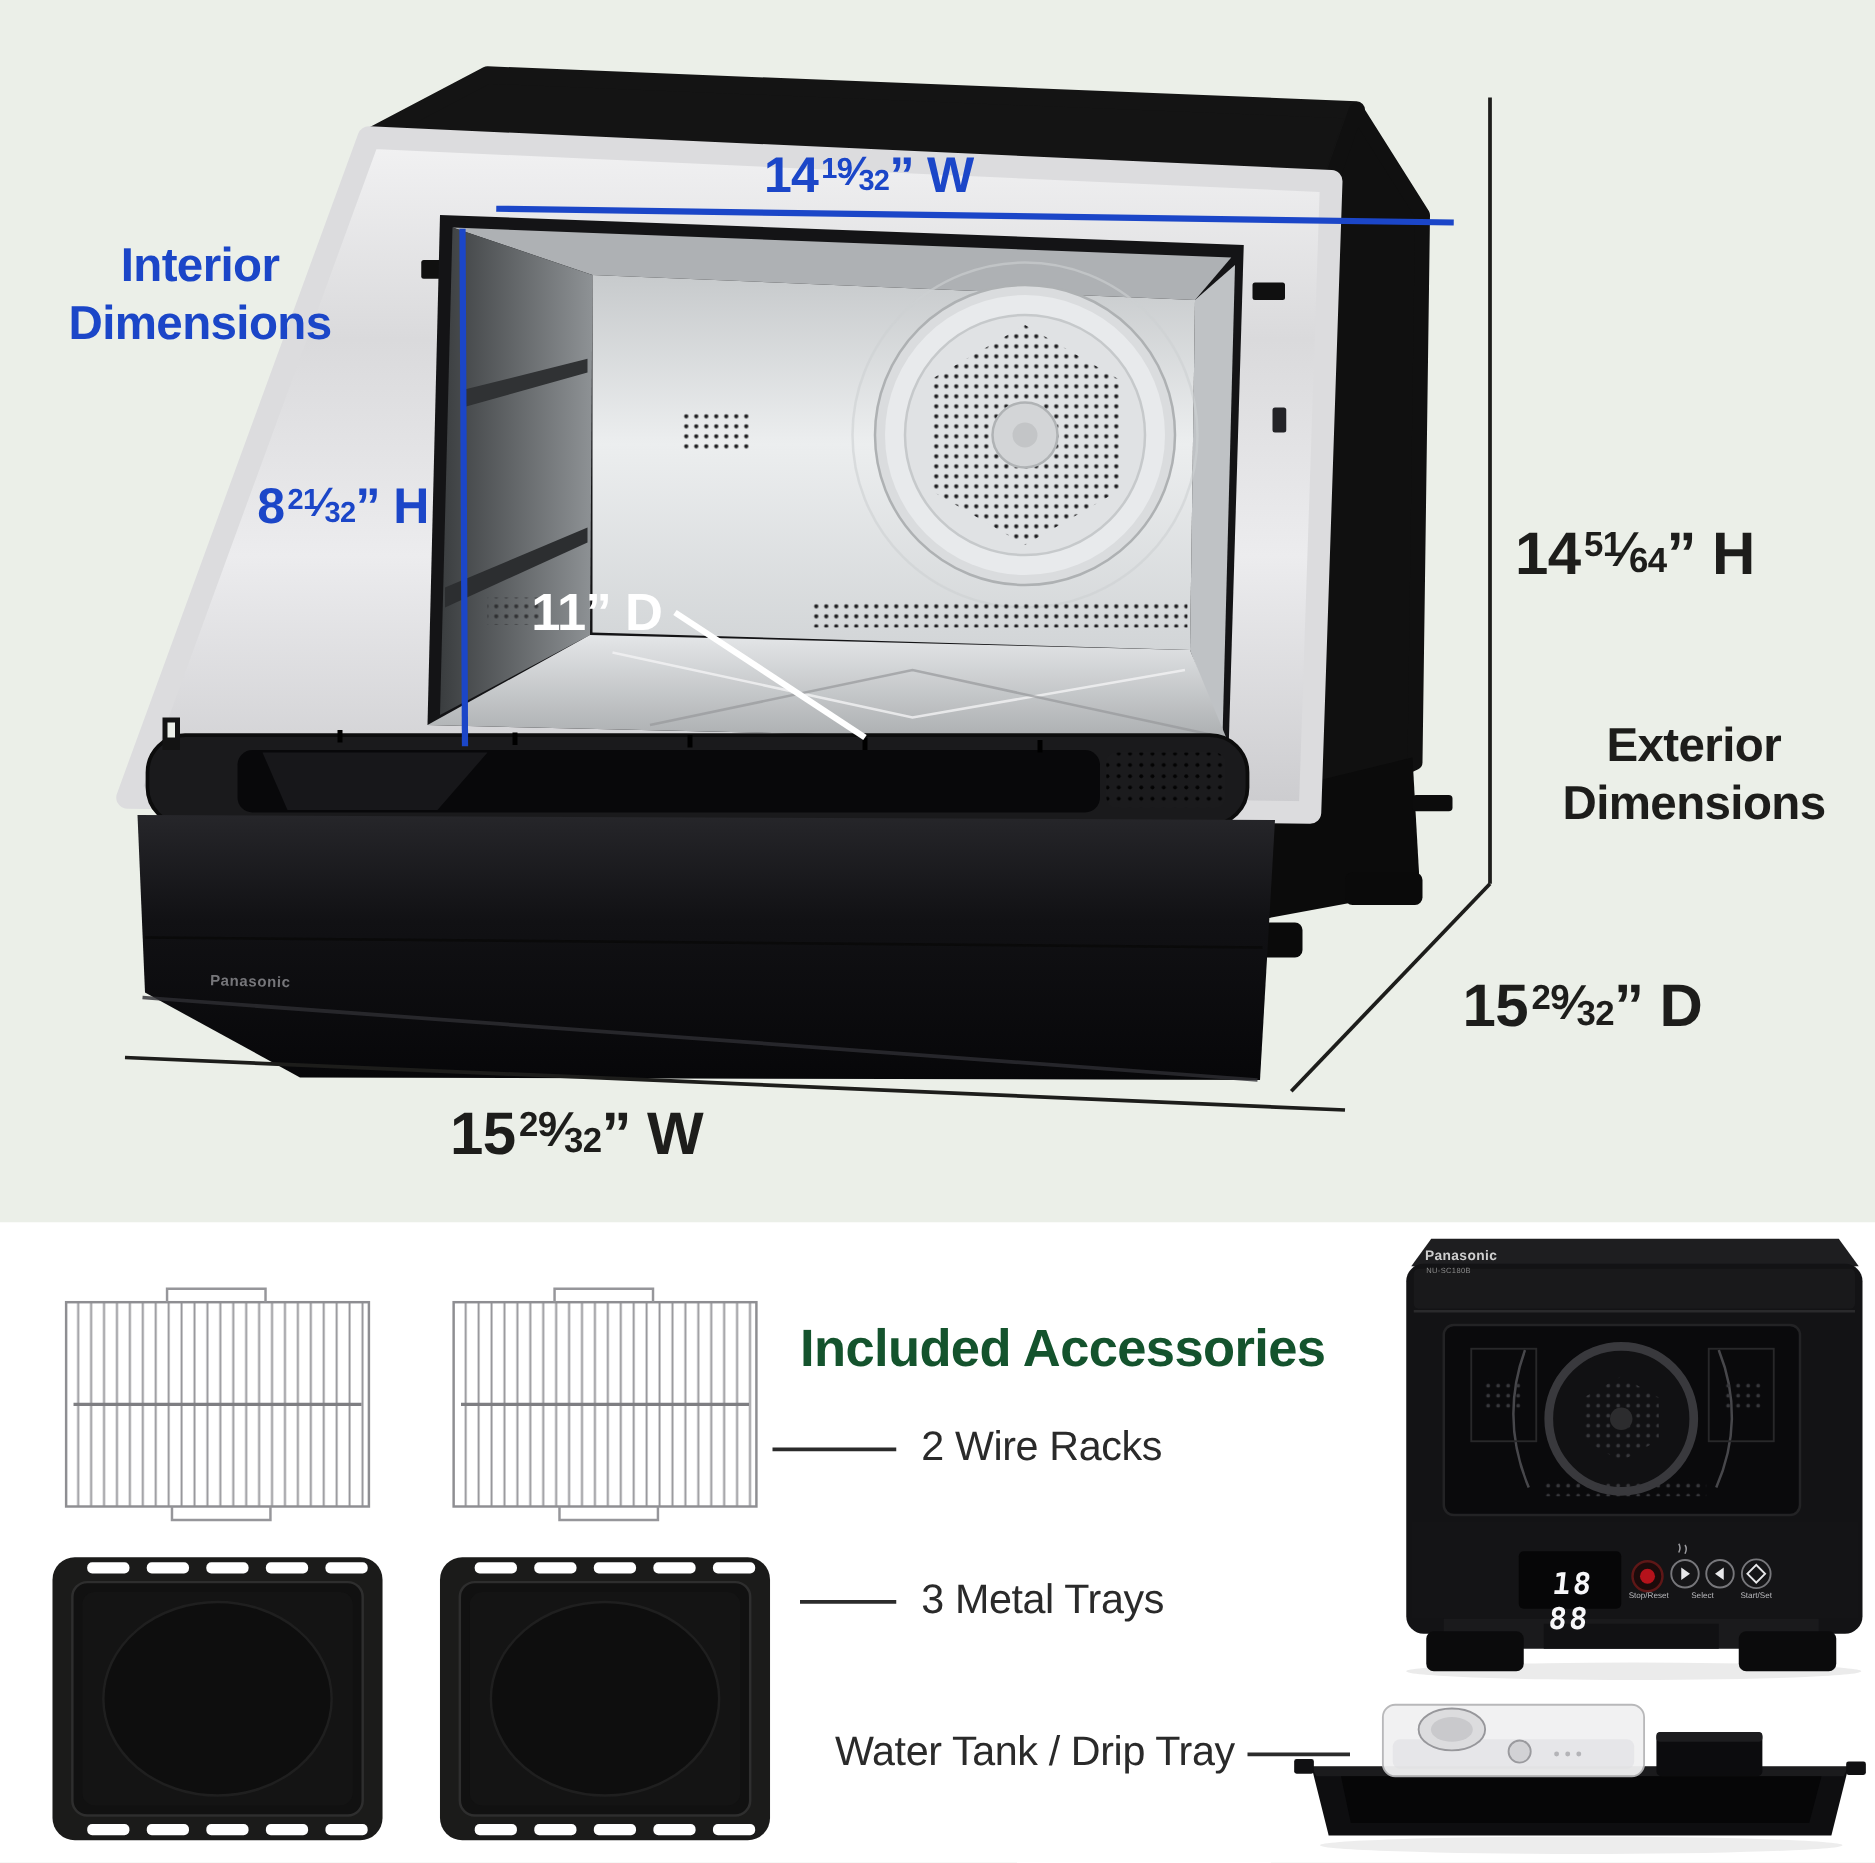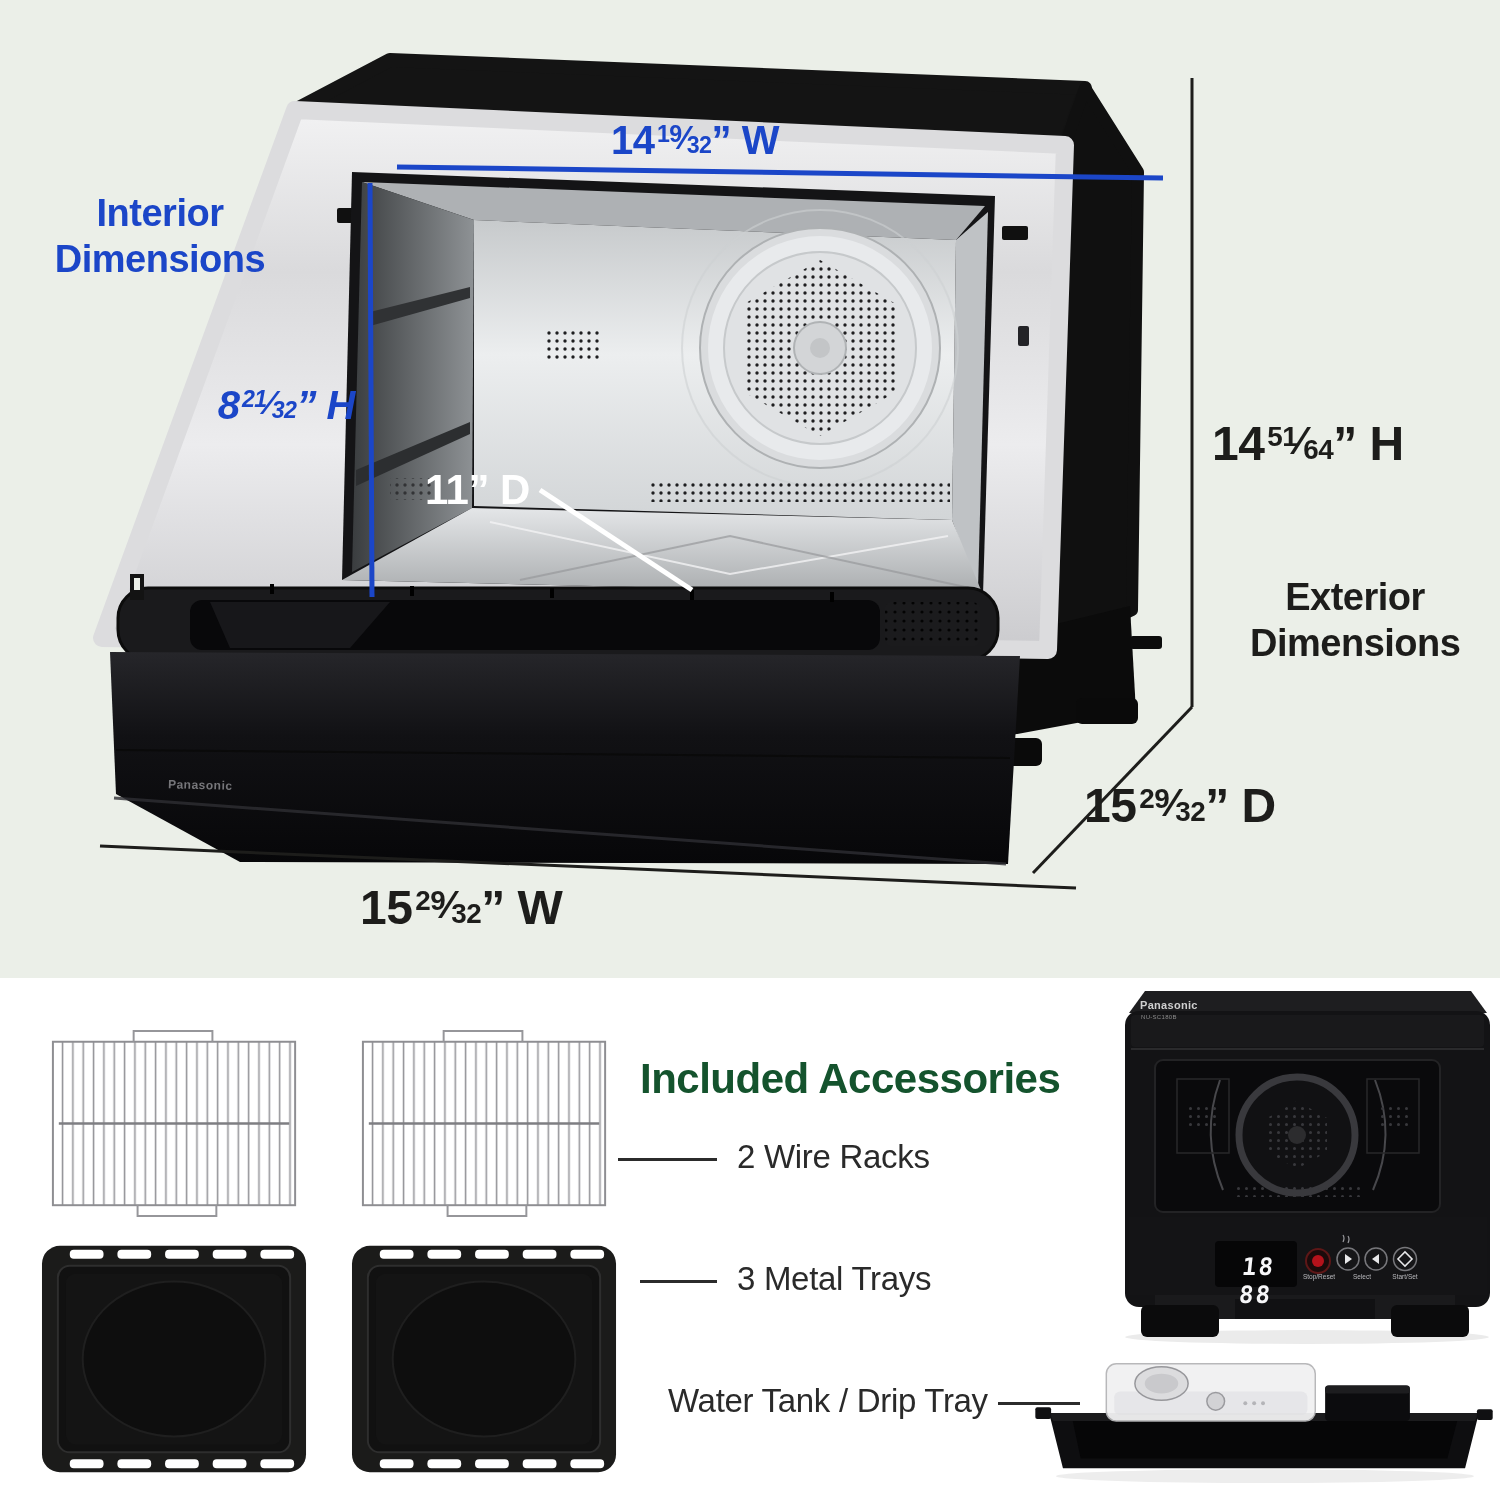--- a/index.html
+++ b/index.html
@@ -140,38 +140,38 @@
 
   <div class="abs sec-title t-blue" style="left:40px;top:190px;width:240px;">
     <div>Interior</div>
     <div>Dimensions</div>
   </div>
 
   <div class="abs dim dim-blue" style="left:500px;top:118px;width:390px;text-align:center;">
     <span>14</span><span class="fn">19</span><span class="fs"></span><span class="fd">32</span><span>”</span> <span>W</span>
   </div>
 
-  <div class="abs dim dim-blue" style="left:140px;top:383px;width:215px;text-align:right;font-style:italic;">
+  <div class="abs dim dim-blue" style="left:128px;top:383px;width:215px;text-align:right;">
     <span>8</span><span class="fn">21</span><span class="fs"></span><span class="fd">32</span><span>”</span> <span>H</span>
   </div>
 
   <div class="abs dim dim-white" style="left:425px;top:466px;">
     <span>11</span><span>”</span> <span>D</span>
   </div>
 
   <div class="abs dim dim-black" style="left:1212px;top:416px;">
     <span>14</span><span class="fn">51</span><span class="fs"></span><span class="fd">64</span><span>”</span> <span>H</span>
   </div>
 
   <div class="abs sec-title t-black" style="left:1250px;top:574px;width:210px;">
     <div>Exterior</div>
     <div>Dimensions</div>
   </div>
 
-  <div class="abs dim dim-black" style="left:1084px;top:778px;">
+  <div class="abs dim dim-black" style="left:1170px;top:778px;">
     <span>15</span><span class="fn">29</span><span class="fs"></span><span class="fd">32</span><span>”</span> <span>D</span>
   </div>
 
   <div class="abs dim dim-black" style="left:360px;top:880px;">
     <span>15</span><span class="fn">29</span><span class="fs"></span><span class="fd">32</span><span>”</span> <span>W</span>
   </div>
 </div>
 
 <div class="abs bottom-section">
 

